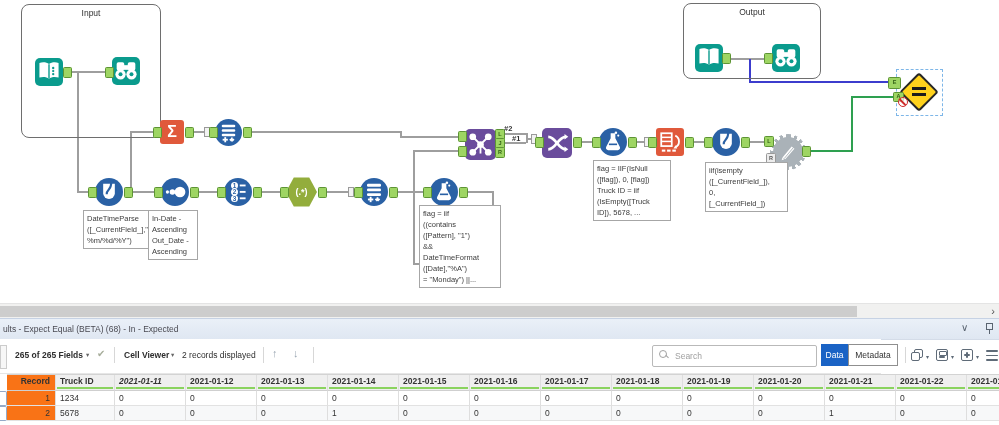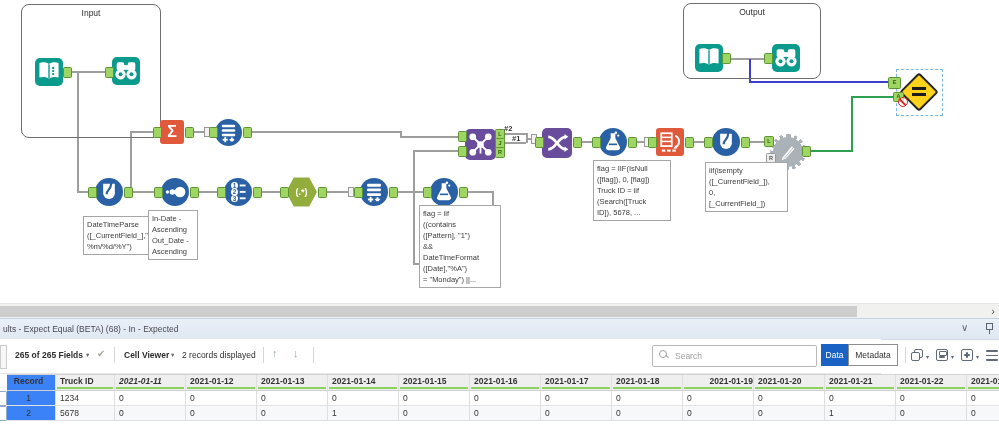--- a/index.html
+++ b/index.html
@@ -75,21 +75,21 @@
   .tico .b{position:absolute;box-sizing:border-box;border:1.3px solid #5f6b78;border-radius:2px;}
   .tico .line{position:absolute;height:1.5px;background:#5f6b78;border-radius:1px;}
   .tico-caret{position:absolute;top:14px;font-size:6px;color:#5f6b78;}
   
   #res-table{position:absolute;left:7px;top:56px;width:992px;height:48px;overflow:hidden;border-top:1px solid #d3d3d3;}
   .rt-row{display:flex;height:15px;}
   .rt-row.head{height:16px;}
   .cell{box-sizing:border-box;border-right:1px solid #dedede;border-bottom:1px solid #e2e2e2;
         font-size:8.5px;line-height:14px;padding-left:4px;position:relative;overflow:hidden;white-space:nowrap;}
   .cell.head{font-weight:bold;background:#efefef;line-height:13px;border-bottom:1px solid #cfcfcf;}
-  .cell.rec{background:#3b82f6;text-align:center;padding-right:5px;padding-left:0;}
+  .cell.rec{background:#f97316;text-align:right;padding-right:5px;padding-left:0;}
   .qbar{position:absolute;left:1px;right:1px;bottom:1px;height:2.5px;background:#8ad35e;}
   .row-handle{position:absolute;left:0;width:6px;height:13px;border:1px solid #93a9c8;border-left:none;border-radius:0 2px 2px 0;background:#fff;z-index:3;}
 </style>
 </head>
 <body>
 
 <div id="app">
 
   <div id="canvas">
 
@@ -353,38 +353,38 @@
     <div class="port" style="left:704px;top:137px;"></div>
     <div class="port" style="left:741px;top:137px;"></div>
     <div class="port" style="left:764px;top:136px;width:8px;">L</div>
     <div class="port gray" style="left:766px;top:153px;width:8px;">R</div>
     <div class="port" style="left:802px;top:146px;"></div>
     <div class="port" style="left:722px;top:53px;"></div>
     <div class="port" style="left:764px;top:53px;"></div>
     <div class="port" style="left:888px;top:77px;width:11px;height:10px;line-height:9px;">E</div>
     <div class="port" style="left:893px;top:92px;width:9px;height:8px;line-height:7px;">A</div>
 
-    <div class="ann" style="left:83px;top:216px;width:60px;">DateTimeParse
+    <div class="ann" style="left:83px;top:210px;width:60px;">DateTimeParse
 ([_CurrentField_],"
 %m/%d/%Y")</div>
     <div class="ann" style="left:148px;top:210px;width:42px;">In-Date -
 Ascending
 Out_Date -
 Ascending</div>
     <div class="ann" style="left:419px;top:205px;width:74px;">flag = iif
 ((contains
 ([Pattern], "1")
 &amp;&amp;
 DateTimeFormat
 ([Date],"%A")
 = "Monday") ||...</div>
     <div class="ann" style="left:593px;top:160px;width:70px;">flag = IIF(IsNull
 ([flag]), 0, [flag])
 Truck ID = iif
-(Search([Truck
+(IsEmpty([Truck
 ID]), 5678, ...</div>
     <div class="ann" style="left:705px;top:162px;width:75px;">iif(isempty
 ([_CurrentField_]),
 0,
 [_CurrentField_])</div>
   </div>
 
   <div id="hscroll">
     <div class="thumb"></div>
     <div class="arrow">›</div>
@@ -456,21 +456,21 @@
           <div class="cell head rec" style="width: 49px; flex: 0 0 49px;">Record</div>
           <div class="cell head" style="width: 59px; flex: 0 0 59px;">Truck ID<span class="qbar"></span></div>
           <div class="cell head" style="width: 71px; flex: 0 0 71px; font-style: italic;">2021-01-11<span class="qbar"></span></div>
           <div class="cell head" style="width: 71px; flex: 0 0 71px;">2021-01-12<span class="qbar"></span></div>
           <div class="cell head" style="width: 71px; flex: 0 0 71px;">2021-01-13<span class="qbar"></span></div>
           <div class="cell head" style="width: 71px; flex: 0 0 71px;">2021-01-14<span class="qbar"></span></div>
           <div class="cell head" style="width: 71px; flex: 0 0 71px;">2021-01-15<span class="qbar"></span></div>
           <div class="cell head" style="width: 71px; flex: 0 0 71px;">2021-01-16<span class="qbar"></span></div>
           <div class="cell head" style="width: 71px; flex: 0 0 71px;">2021-01-17<span class="qbar"></span></div>
           <div class="cell head" style="width: 71px; flex: 0 0 71px;">2021-01-18<span class="qbar"></span></div>
-          <div class="cell head" style="width: 71px; flex: 0 0 71px; text-align: right;">2021-01-19<span class="qbar"></span></div>
+          <div class="cell head" style="width: 71px; flex: 0 0 71px;">2021-01-19<span class="qbar"></span></div>
           <div class="cell head" style="width: 71px; flex: 0 0 71px;">2021-01-20<span class="qbar"></span></div>
           <div class="cell head" style="width: 71px; flex: 0 0 71px;">2021-01-21<span class="qbar"></span></div>
           <div class="cell head" style="width: 71px; flex: 0 0 71px;">2021-01-22<span class="qbar"></span></div>
           <div class="cell head" style="width: 71px; flex: 0 0 71px;">2021-01-23<span class="qbar"></span></div>
         </div>
       <div>
           <div class="rt-row">
             <div class="cell rec" style="width: 49px; flex: 0 0 49px;">1</div>
             <div class="cell" style="width: 59px; flex: 0 0 59px;">1234</div>
             <div class="cell" style="width: 71px; flex: 0 0 71px;">0</div>

